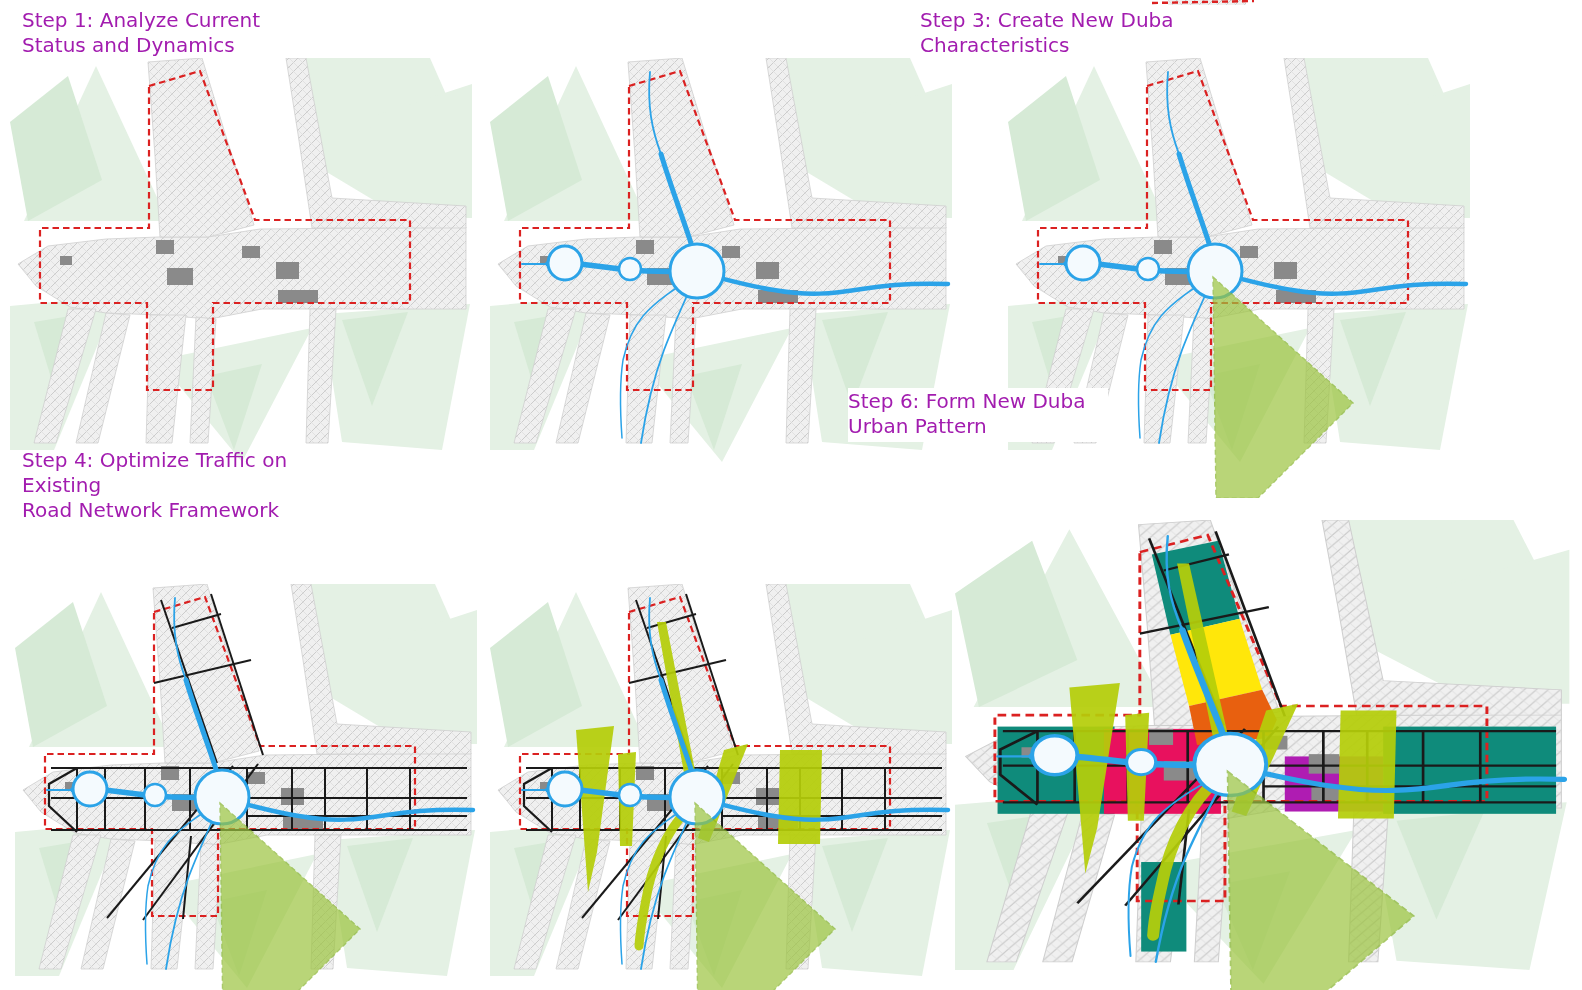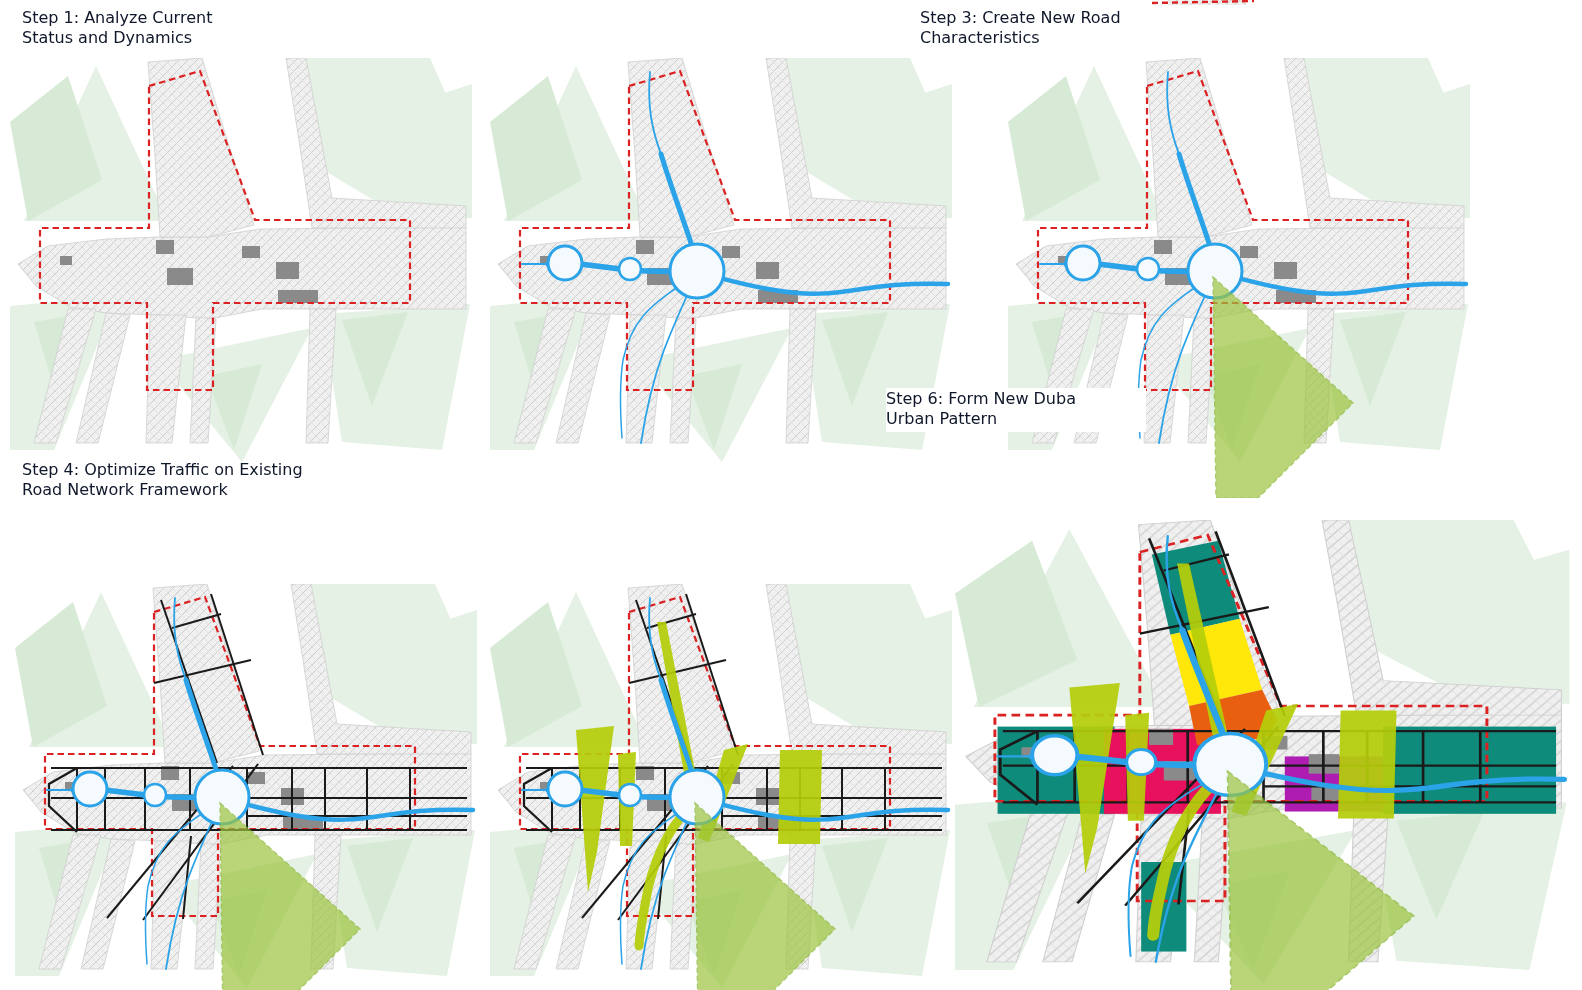--- a/index.html
+++ b/index.html
@@ -1,43 +1,43 @@
 <!DOCTYPE html>
 <html><head>
 <meta charset="utf-8">
 <style>
   html,body{margin:0;padding:0;background:#fff;}
   .canvas{position:relative;width:1582px;height:990px;background:#ffffff;overflow:hidden;
           font-family:"DejaVu Sans",sans-serif;}
-  .panel-title{position:absolute;font-size:16px;font-weight:400;line-height:1.25;color:#0f172a;
+  .panel-title{position:absolute;font-size:20px;font-weight:400;line-height:1.25;color:#a21caf;
                white-space:pre-line;z-index:6;}
-  .panel-title.boxed{background:#ffffff;padding:1px 14px 3px 0;margin-left:38px;}
+  .panel-title.boxed{background:#ffffff;padding:1px 14px 3px 0;}
   .map-svg{position:absolute;display:block;}
   .artifact{position:absolute;z-index:4;}
 </style>
 </head>
 <body>
 
 <svg width="0" height="0" style="position:absolute" aria-hidden="true">
   <defs>
     <pattern id="hatch" width="9" height="9" patternUnits="userSpaceOnUse">
       <rect width="9" height="9" fill="#F0F0F0"></rect>
       <path d="M-1,10 L10,-1" stroke="#C8C8C8" stroke-width="0.9"></path>
       <path d="M-1,-1 L10,10" stroke="#DCDCDC" stroke-width="0.7"></path>
     </pattern>
   </defs>
 </svg>
 
 <div class="canvas">
 
   <div class="panel-title" style="left:22px;top:8px;width:240px">Step 1: Analyze Current
 Status and Dynamics</div>
-  <div class="panel-title" style="left:920px;top:8px;width:260px">Step 3: Create New Road
+  <div class="panel-title" style="left:920px;top:8px;width:260px">Step 3: Create New Duba
 Characteristics</div>
-  <div class="panel-title" style="left:22px;top:460px;width:340px">Step 4: Optimize Traffic on Existing
+  <div class="panel-title" style="left:22px;top:448px;width:340px">Step 4: Optimize Traffic on Existing
 Road Network Framework</div>
   <div class="panel-title boxed" style="left:848px;top:388px;width:246px">Step 6: Form New Duba
 Urban Pattern</div>
 
   <svg id="map-1" class="map-svg" style="left:10px;top:58px" width="470" height="440" viewBox="0 0 470 440">
       <g>
         <polygon points="14,163 86,8 158,163" fill="#E4F1E4"></polygon>
         <polygon points="286,0 420,0 458,86 390,158 300,104" fill="#E4F1E4"></polygon>
         <polygon points="0,64 58,18 92,122 18,163" fill="#D6EAD6"></polygon>
         <polygon points="358,60 462,26 462,160 384,160" fill="#E4F1E4"></polygon>

